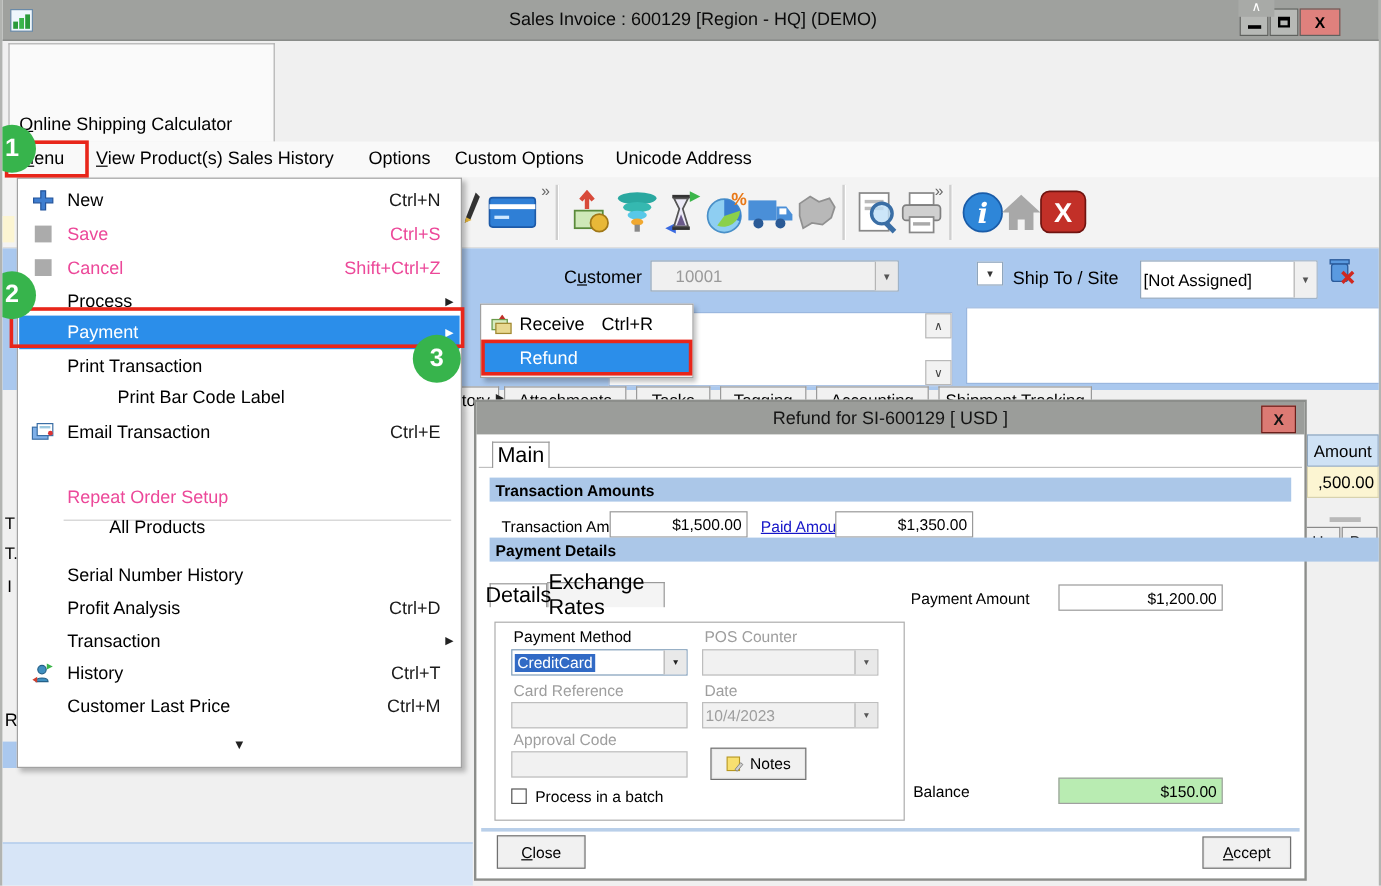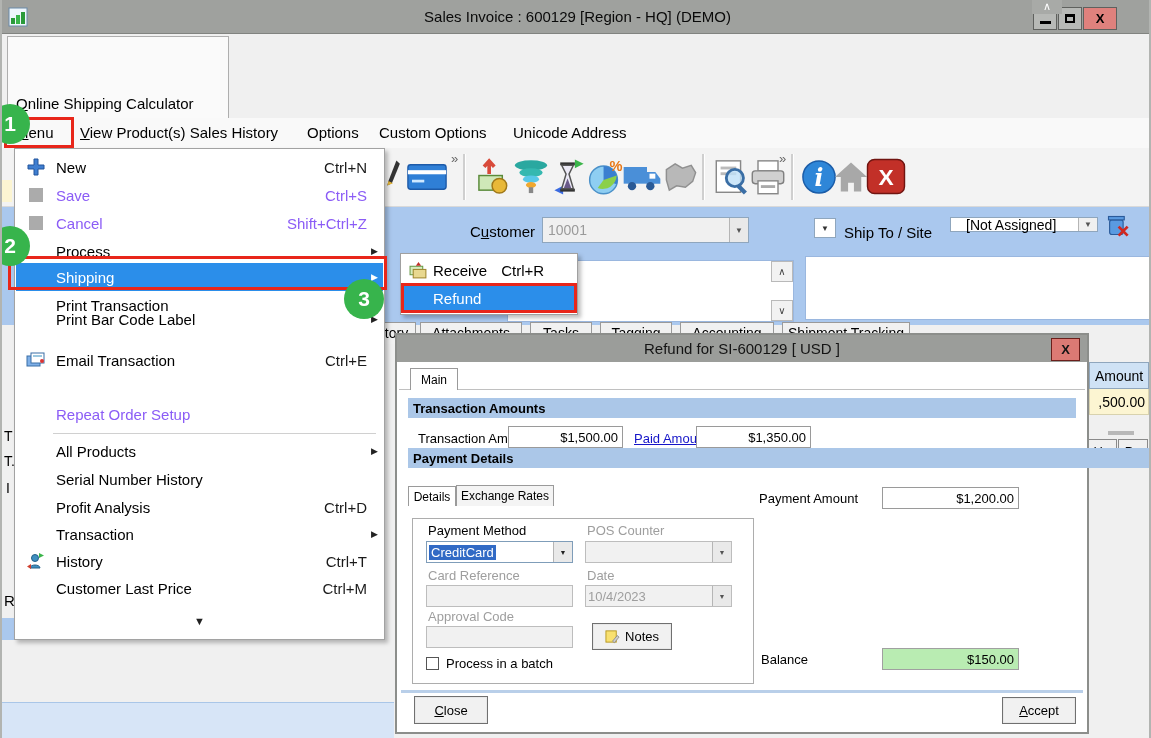--- a/index.html
+++ b/index.html
@@ -38,39 +38,39 @@
   .gridhdr{background:#cfe2f5;border:1px solid #8fa6bd;font-size:14px;display:flex;align-items:center;justify-content:center;box-sizing:border-box;}
   .gridcell{background:#fcf5d2;border:1px solid #d8d2ae;border-top:none;font-size:14px;display:flex;align-items:center;justify-content:flex-end;padding-right:3px;box-sizing:border-box;}
   .smallbtn{background:#f0f0f0;border:1px solid #8a8a8a;font-size:13px;display:flex;align-items:center;justify-content:center;box-sizing:border-box;}
   
   .menu{left:12px;top:148px;width:371px;height:492px;background:#fff;border:1px solid #a2a2a2;box-shadow:3px 3px 4px rgba(0,0,0,.25);z-index:10;box-sizing:border-box;}
   .mi{position:absolute;left:1px;width:367px;height:28px;display:flex;align-items:center;font-size:15px;}
   .mi .ico{width:40px;display:flex;justify-content:center;align-items:center;}
   .mi .lab{flex:1;}
   .mi .sc{padding-right:16px;color:#1a1a1a;}
   .mi .sub{position:absolute;right:5px;font-size:9px;color:#222;}
-  .mi.dis .lab,.mi.dis .sc{color:#8b5cf6;}
+  .mi.dis .lab,.mi.dis .sc{color:#ec4899;}
   .mi.hot{background:#2b8eea;color:#fff;}
   .mi.hot .lab{color:#fff;}
   .msep{position:absolute;left:38px;right:8px;height:1px;background:#d0d0d0;}
   
   .submenu{left:398px;top:253px;width:178px;height:62px;background:#fff;border:1px solid #a0a0a0;box-shadow:3px 3px 4px rgba(0,0,0,.25);z-index:12;box-sizing:border-box;}
   .smi{position:absolute;left:2px;width:172px;height:26px;display:flex;align-items:center;font-size:15px;}
   .smi .ico{width:30px;display:flex;justify-content:center;}
   .smi.hot{background:#2b8eea;color:#fff;}
   
   .dialog{left:393px;top:333px;width:694px;height:401px;background:#fff;border:2px solid #8c8e8b;z-index:20;box-sizing:border-box;}
   .dlg-title{height:27px;background:#9b9d9a;display:flex;align-items:center;justify-content:center;font-size:15px;color:#141414;position:relative;}
   .dlg-x{position:absolute;right:7px;top:3px;width:27px;height:21px;background:#dc7a74;border:1px solid #6b1f1b;display:flex;align-items:center;justify-content:center;font-size:13px;font-weight:bold;}
   .sec-hdr{background:#abc7e8;font-weight:bold;font-size:13px;display:flex;align-items:center;padding-left:5px;box-sizing:border-box;}
   .dfield{background:#fff;border:1px solid #9a9a9a;box-sizing:border-box;font-size:13px;display:flex;align-items:center;justify-content:flex-end;padding-right:4px;}
   .dfield.dis{background:#f1f1f1;border-color:#bdbdbd;color:#9e9e9e;justify-content:flex-start;padding-left:4px;}
   .dlbl{font-size:13px;}
   .glbl{font-size:13px;color:#9e9e9e;}
-  .dtab{background:#fff;border:1px solid #9a9a9a;border-bottom:none;font-size:12px;display:flex;align-items:center;justify-content:center;box-sizing:border-box;}
+  .dtab{background:#fff;border:1px solid #9a9a9a;border-bottom:none;font-size:18px;display:flex;align-items:center;justify-content:center;box-sizing:border-box;}
   .dbtn{background:#f1f1f1;border:1px solid #707070;box-shadow:inset 0 0 0 1px #e8e8e8;font-size:13px;display:flex;align-items:center;justify-content:center;box-sizing:border-box;}
   .combo{background:#fff;border:1px solid #7f9db9;box-sizing:border-box;display:flex;align-items:center;font-size:13px;padding-left:2px;}
   .combo.dis{background:#f1f1f1;border-color:#bdbdbd;color:#9e9e9e;gap:44px;}
   .combo .sel{background:#316ac5;color:#fff;padding:0 2px;}
   .cb-box{width:13px;height:13px;background:#fff;border:1px solid #555;box-sizing:border-box;}
   
   .badge{width:40px;height:40px;border-radius:50%;background:#37b44c;color:#fff;font-size:21px;font-weight:bold;display:flex;align-items:center;justify-content:center;z-index:30;}
   .redbox{border:3px solid #e8261a;box-sizing:border-box;z-index:29;background:transparent;}
   u{text-decoration:underline;}
 </style>
@@ -209,27 +209,27 @@
   <div class="a tbtn" style="left:864px;top:10px;">
       <svg width="40" height="37" viewBox="0 0 28 26">
         <rect x="1" y="1" width="26" height="24" rx="5" fill="#c23028" stroke="#701410"></rect>
         <text x="14" y="19" text-anchor="middle" font-size="16" font-weight="bold" fill="#fff">X</text>
       </svg>
     </div>
 </div>
 
 <div class="a band"></div>
 <span class="a" style="left:468px;top:223px;font-size:15px;">C<u>u</u>stomer</span>
-<div class="a fieldbox ro" style="left:540px;top:217px;width:207px;height:26px;padding-left:5px;">
+<div class="a fieldbox ro" style="left:540px;top:217px;width:207px;height:26px;padding-left:20px;">
   <span>10001</span>
   <span class="combo-arrow">▼</span>
 </div>
 <div class="a fieldbox" style="left:812px;top:218px;width:22px;height:20px;justify-content:center;font-size:8px;color:#333;">▼</div>
 <span class="a" style="left:842px;top:224px;font-size:15px;">Ship To / Site</span>
-<div class="a fieldbox" style="left:948px;top:217px;width:148px;height:15px;padding-left:15px;">
+<div class="a fieldbox" style="left:948px;top:217px;width:148px;height:32px;padding-left:2px;">
   <span>[Not Assigned]</span>
   <span class="combo-arrow" style="background:#f0f0f0;">▼</span>
 </div>
 <div class="a" style="left:1102px;top:212px;">
   <svg width="27" height="27" viewBox="0 0 24 24">
       <rect x="5" y="7" width="12" height="13" rx="2" fill="#5a9ae0" stroke="#2a5a9a"></rect>
       <rect x="4" y="4" width="14" height="3" fill="#5a9ae0" stroke="#2a5a9a"></rect>
       <path d="M13 13l8 8M21 13l-8 8" stroke="#d02820" stroke-width="2.5"></path>
     </svg>
 </div>
@@ -288,28 +288,28 @@
       <span class="lab">Cancel</span>
       <span class="sc">Shift+Ctrl+Z</span>
     </div>
   <div class="mi" style="top:88px;">
       <span class="ico"></span>
       <span class="lab">Process</span>
       <span class="sub">▶</span>
     </div>
   <div class="mi hot" style="top:114px;height:28px;">
       <span class="ico"></span>
-      <span class="lab">Shipping</span>
+      <span class="lab">Payment</span>
       <span class="sub" style="color:#fff;">▶</span>
     </div>
   <div class="mi" style="top:142px;">
       <span class="ico"></span>
       <span class="lab">Print Transaction</span>
     </div>
-  <div class="mi" style="top:156px;">
+  <div class="mi" style="top:168px;padding-left:42px;">
       <span class="ico"></span>
       <span class="lab">Print Bar Code Label</span>
       <span class="sub">▶</span>
     </div>
   <div class="mi" style="top:197px;">
       <span class="ico">
         <svg width="20" height="16">
           <rect x="1" y="4" width="13" height="10" fill="#7fb0e8" stroke="#3a6ea5"></rect>
           <rect x="5" y="1" width="13" height="10" fill="#fff" stroke="#3a6ea5"></rect>
           <rect x="7" y="3" width="9" height="2" fill="#9cc8e0"></rect>
@@ -317,21 +317,21 @@
         </svg>
       </span>
       <span class="lab">Email Transaction</span>
       <span class="sc">Ctrl+E</span>
     </div>
   <div class="mi dis" style="top:251px;">
       <span class="ico"></span>
       <span class="lab">Repeat Order Setup</span>
     </div>
   <div class="msep" style="top:284px;"></div>
-  <div class="mi" style="top:288px;">
+  <div class="mi" style="top:276px;margin-left:35px;">
       <span class="ico"></span>
       <span class="lab">All Products</span>
       <span class="sub">▶</span>
     </div>
   <div class="mi" style="top:316px;">
       <span class="ico"></span>
       <span class="lab">Serial Number History</span>
     </div>
   <div class="mi" style="top:344px;">
       <span class="ico"></span>

